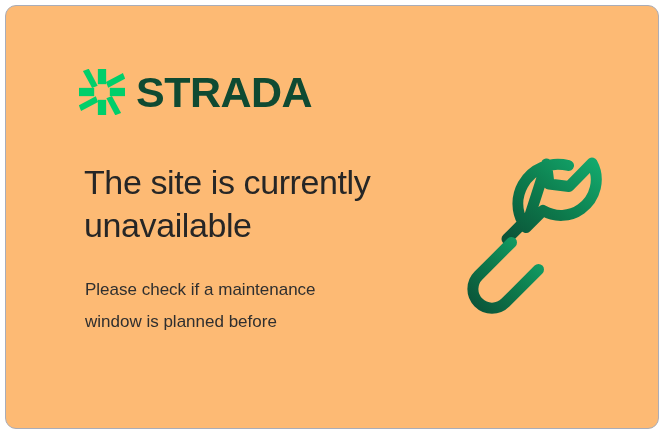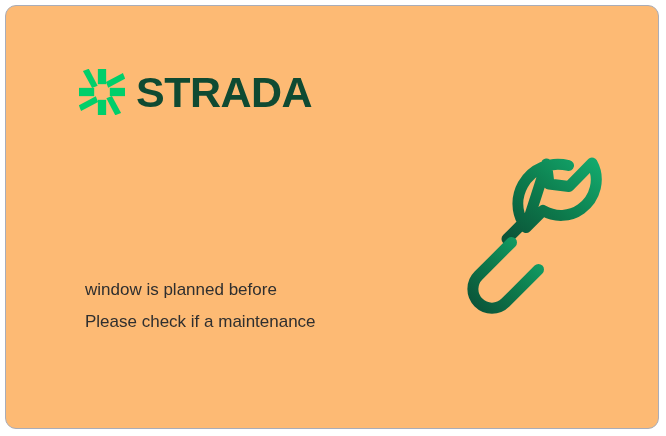--- a/index.html
+++ b/index.html
@@ -125,24 +125,25 @@
             <polygon points="8.5,4.5 21.2,-0.5 40.5,36.5 28.5,41.5"></polygon>
             <polygon points="91.5,95.5 78.8,100.5 59.5,63.5 71.5,58.5"></polygon>
             <polygon points="95.5,8.5 100.5,21.2 63.5,40.5 58.5,28.5"></polygon>
             <polygon points="4.5,91.5 -0.5,78.8 36.5,59.5 41.5,71.5"></polygon>
           </g>
         </svg>
       </span>
       <span class="brand-word">STRADA</span>
     </div>
 
+    <h1 class="headline">The site is currently unavailable</h1>
 
     <p class="body-copy">
+      <span class="line">Please check if a maintenance</span>
       <span class="line">window is planned before</span>
-      <span class="line">Please check if a maintenance</span>
     </p>
 
     <div class="wrench-wrap">
       <svg viewBox="0 0 150 155" aria-hidden="true">
         <defs>
           <linearGradient id="wrenchGrad" x1="0" y1="1" x2="1" y2="0">
             <stop offset="0%" stop-color="#0b5338"></stop>
             <stop offset="48%" stop-color="#0d7a4c"></stop>
             <stop offset="100%" stop-color="#13a86c"></stop>
           </linearGradient>

